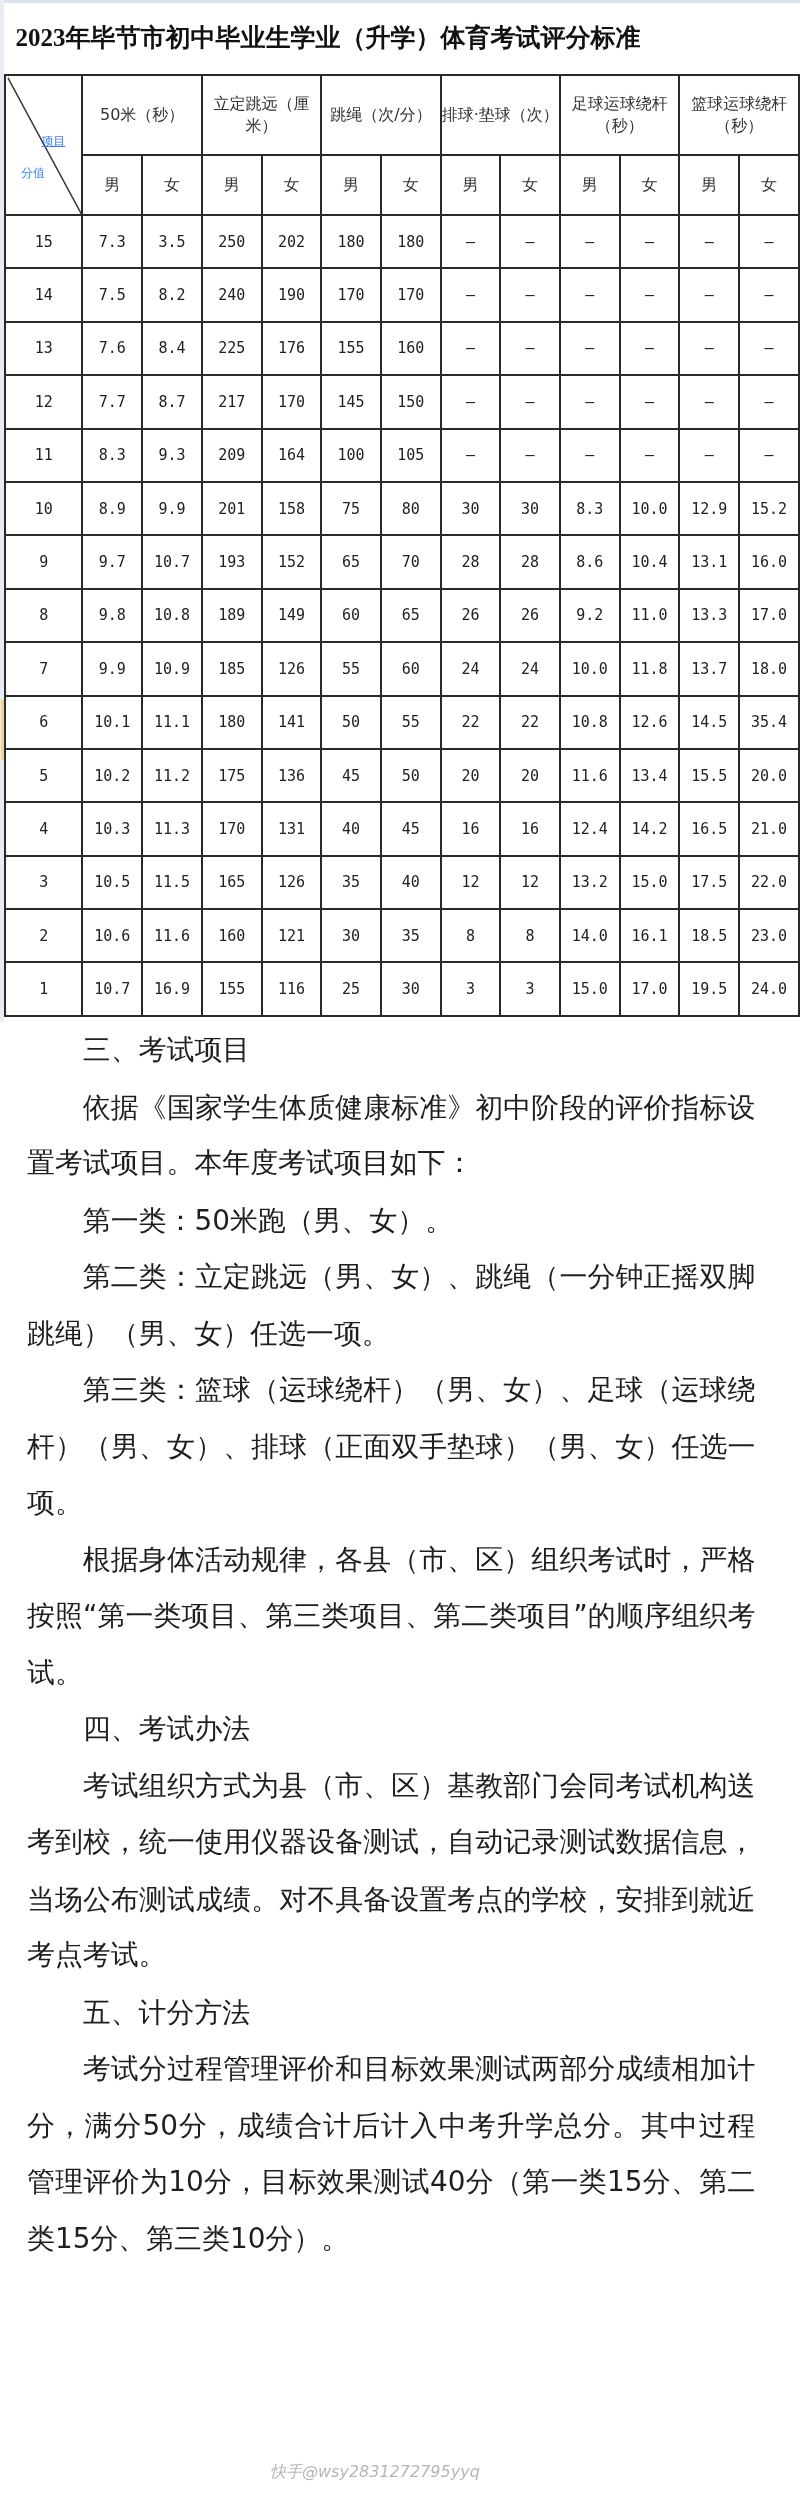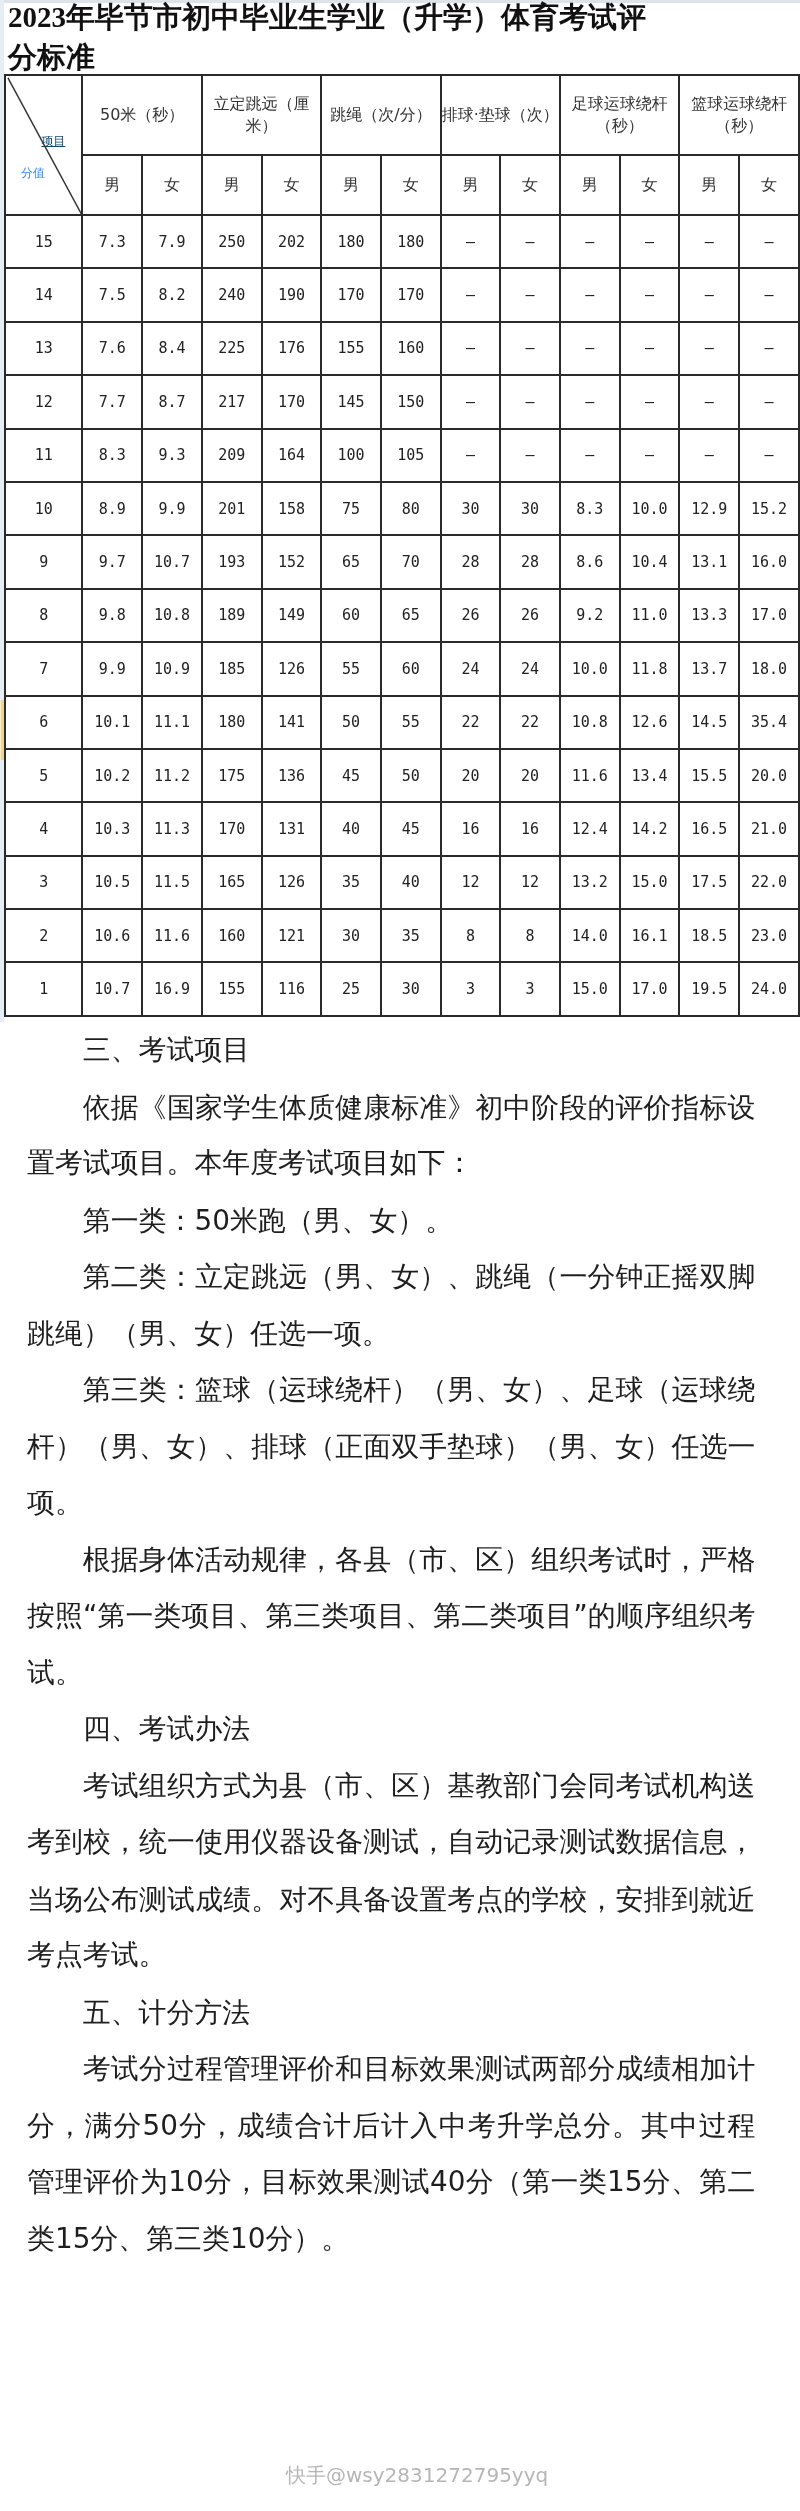--- a/index.html
+++ b/index.html
@@ -6,21 +6,21 @@
     body { width: 800px; height: 2511px; position: relative; overflow: hidden; color: #1a1a1a; }
 
     .left-rule { position: absolute; left: 0; top: 0; width: 4px; height: 1022px; background: #e6edf4; }
     .top-rule { position: absolute; left: 0; top: 0; width: 800px; height: 3px; background: #dde3ea; }
     .left-accent { position: absolute; left: 1px; top: 700px; width: 3px; height: 60px; background: #f0d58a; }
 
     .doc-title {
       position: absolute; left: 0; top: 0; width: 656px; height: 75px;
       display: flex; align-items: center; justify-content: center;
       font-family: "Liberation Serif", "DejaVu Serif", serif;
-      font-weight: bold; font-size: 29px; color: #111; margin-left: 8px;
+      font-weight: bold; font-size: 25px; color: #111;
     }
 
     table.score-table {
       position: absolute; left: 4px; top: 74px;
       border-collapse: collapse; table-layout: fixed;
       font-family: "DejaVu Sans Mono", "Liberation Mono", monospace;
       font-size: 15px; color: #222;
     }
     table.score-table td, table.score-table th {
       border: 2px solid #2a2a2a; padding: 0; text-align: center; vertical-align: middle;
@@ -30,37 +30,37 @@
       font-family: "DejaVu Sans", "Liberation Sans", sans-serif;
       font-size: 16px; line-height: 22px; color: #333;
     }
     .h-top { height: 80px; }
     .h-sub { height: 60px; }
     .h-sub th { font-size: 17px; }
     .data-row td { height: 51.4px; }
 
     .corner-cell { position: relative; }
     .corner-cell svg { position: absolute; left: 0; top: 0; width: 100%; height: 100%; }
-    .corner-item { position: absolute; right: 16px; top: 54px; font-size: 12px; color: #0c4a6e; text-decoration: underline; }
+    .corner-item { position: absolute; right: 16px; top: 54px; font-size: 12px; color: #3b82f6; text-decoration: underline; }
     .corner-score { position: absolute; left: 15px; top: 86px; font-size: 12px; color: #3b82f6; }
 
     .body-text {
       position: absolute; left: 27px; top: 1022px; width: 470px;
       transform-origin: 0 0; transform: scale(1.55);
       font-family: "DejaVu Sans", "Liberation Sans", sans-serif;
       font-size: 18px; line-height: 36.5px; color: #1e1e1e;
     }
     .body-text p { margin: 0; text-indent: 2em; text-align: justify; }
     .body-text h3 { margin: 0; font-weight: normal; font-size: 18px; text-indent: 2em; }
 
     .watermark {
-      position: absolute; left: 286px; top: 2462px;
+      position: absolute; left: 270px; top: 2462px;
       font-family: "DejaVu Sans", "Liberation Sans", sans-serif;
-      font-size: 20px; color: rgba(120,120,120,0.55);
-      text-shadow: 0 0 1px #fff, 1px 1px 0 #fff; letter-spacing: 0px;
+      font-size: 16px; color: rgba(120,120,120,0.55);
+      text-shadow: 0 0 1px #fff, 1px 1px 0 #fff; letter-spacing: 0px; font-style: italic;
     }
   </style>
 </head>
 <body>
 
 <div class="top-rule"></div>
 <div class="left-rule"></div>
 <div class="left-accent"></div>
 
 <div class="doc-title">2023年毕节市初中毕业生学业（升学）体育考试评分标准</div>
@@ -109,21 +109,21 @@
         <th>男</th>
         <th>女</th>
         <th>男</th>
         <th>女</th>
       </tr>
   </thead>
   <tbody id="table-body">
       <tr class="data-row">
         <td>15</td>
         <td>7.3</td>
-        <td>7.9</td>
+        <td>3.5</td>
         <td>250</td>
         <td>202</td>
         <td>180</td>
         <td>180</td>
         <td>–</td>
         <td>–</td>
         <td>–</td>
         <td>–</td>
         <td>–</td>
         <td>–</td>

